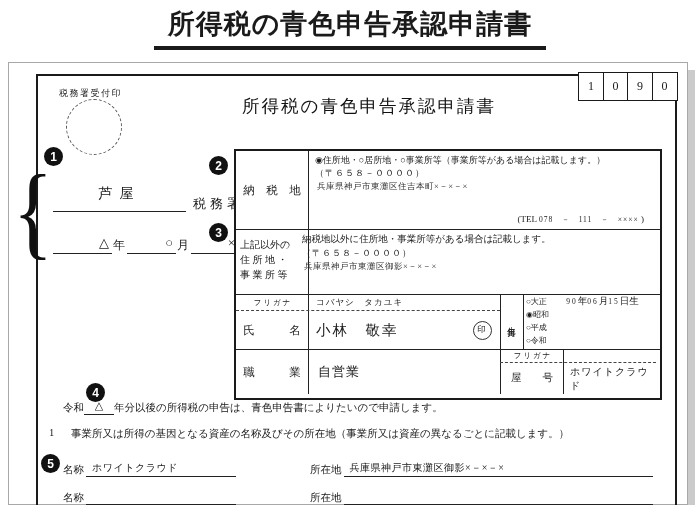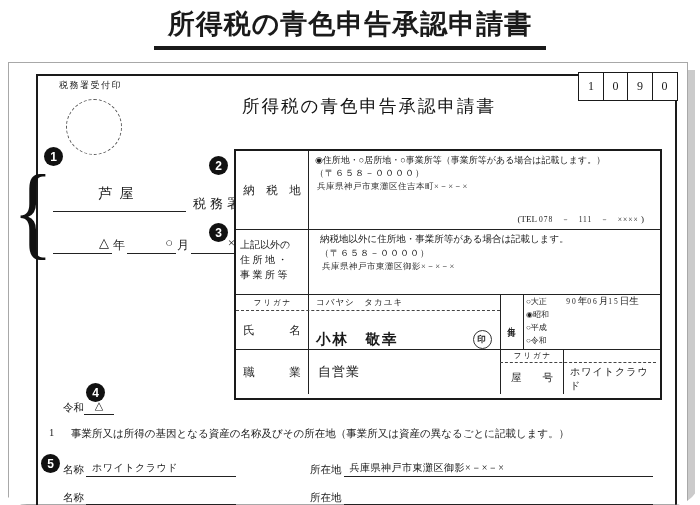--- a/index.html
+++ b/index.html
@@ -1,31 +1,31 @@
 <!DOCTYPE html>
 <html><head>
 <meta charset="utf-8">
 <style>
   html,body{margin:0;padding:0;background:#fff;}
   .page{position:relative;width:700px;height:505px;background:#ffffff;overflow:hidden;
-        font-family:"Liberation Serif","DejaVu Serif",serif;color:#1a1a1a;border-radius:27px;}
+        font-family:"Liberation Serif","DejaVu Serif",serif;color:#1a1a1a;}
 
   
   .main-title{position:absolute;top:6px;left:0;width:700px;text-align:center;}
   .main-title span{display:inline-block;font-family:"Liberation Sans","DejaVu Sans",sans-serif;
         font-weight:bold;font-size:27px;letter-spacing:1px;border-bottom:4px solid #1a1a1a;
         padding:0 14px 4px;}
 
   
   .sheet{position:absolute;left:8px;top:62px;width:678px;height:441px;background:#fff;
         border:1px solid #a8a8a8;box-shadow:7px 8px 0 #cbcbcb;}
   .form-frame{position:absolute;left:27px;top:11px;width:637px;height:430px;
         border:2px solid #1a1a1a;border-bottom:none;}
 
-  .stamp-label{position:absolute;left:50px;top:16px;font-size:9px;letter-spacing:1.5px;color:#222;}
+  .stamp-label{position:absolute;left:50px;top:24px;font-size:9px;letter-spacing:1.5px;color:#222;}
   .stamp-circle{position:absolute;left:57px;top:36px;width:54px;height:54px;border:1.5px dashed #555;
         border-radius:50%;}
   .form-title{position:absolute;left:185px;top:31px;width:350px;text-align:center;
         font-size:17.5px;letter-spacing:2px;color:#111;}
 
   .code-boxes{position:absolute;left:569px;top:9px;display:flex;}
   .code-box{width:24px;height:27px;border:1.5px solid #1a1a1a;margin-left:-1.5px;background:#fff;
         display:flex;align-items:center;justify-content:center;font-size:12px;}
   .code-box:first-child{margin-left:0;}
 
@@ -59,21 +59,21 @@
   .lbl{font-size:11.5px;letter-spacing:0;}
   .tax-value,.other-value{padding:3px 5px;line-height:1.45;}
   .choice-line{font-size:9px;}
   .postal-line{font-size:9px;letter-spacing:1px;}
   .addr-line{font-size:8.5px;color:#333;padding-left:2px;letter-spacing:0.5px;}
   .note-line{font-size:9.5px;}
   .tel{position:absolute;right:10px;bottom:3px;font-size:9px;}
   .tel .tel-num{font-size:7.5px;letter-spacing:1px;}
   .small-cap{font-size:7.5px;color:#222;}
   .kana-value{font-size:8.5px;letter-spacing:1px;padding-left:6px;display:flex;align-items:center;}
-  .name-value{display:flex;align-items:flex-end;font-size:14.5px;letter-spacing:2px;padding-left:6px;font-weight:bold;}
+  .name-value{display:flex;align-items:center;font-size:14.5px;letter-spacing:2px;padding-left:6px;}
   .seal{margin-left:auto;margin-right:8px;width:17px;height:17px;border:1px solid #333;border-radius:50%;
         font-size:8.5px;display:flex;align-items:center;justify-content:center;flex:0 0 auto;}
   .birth-label{writing-mode:vertical-rl;text-orientation:upright;font-size:8.5px;letter-spacing:1px;
         display:flex;align-items:center;justify-content:center;}
   .birth-value{display:flex;align-items:flex-start;}
   .era-list{display:flex;flex-direction:column;font-size:8px;line-height:13px;padding-left:2px;flex:0 0 auto;}
   .birth-date{flex:1;text-align:center;font-size:9.5px;white-space:nowrap;}
   .birth-date .bnum{font-size:7.5px;letter-spacing:2px;}
   .job-value{display:flex;align-items:center;font-size:13px;letter-spacing:1px;padding-left:8px;}
   .yago-furigana{height:12px;font-size:7.5px;text-align:center;padding-top:1px;}
@@ -162,21 +162,21 @@
           <span class="tel-num">078　－　111　－　××××</span>
           <span>)</span>
         </div>
       </div>
 
       <div class="cell" style="left:0;top:79px;width:72px;height:64px;padding:7px 4px;font-size:10px;line-height:15px;box-sizing:border-box;">
         <div>上記以外の</div>
         <div>住 所 地 ・</div>
         <div>事 業 所 等</div>
       </div>
-      <div class="cell other-value" style="left:74px;top:79px;width:344px;height:64px;padding-left:10px;">
+      <div class="cell other-value" style="left:56px;top:79px;width:344px;height:64px;padding-left:10px;">
         <div class="note-line">納税地以外に住所地・事業所等がある場合は記載します。</div>
         <div class="postal-line">（〒６５８－００００）</div>
         <div class="addr-line">兵庫県神戸市東灘区御影×－×－×</div>
       </div>
 
       <div class="cell c-center small-cap" style="left:0;top:144px;width:72px;height:15px;">フ リ ガ ナ</div>
       <div class="cell kana-value" style="left:74px;top:144px;width:190px;height:15px;">コバヤシ　タカユキ</div>
       <div class="cell c-center lbl" style="left:0;top:160px;width:72px;height:38px;">氏　　　名</div>
       <div class="cell name-value" style="left:74px;top:160px;width:190px;height:38px;">
         <span>小林　敬幸</span>
@@ -200,20 +200,21 @@
       <div class="cell" style="left:265px;top:199px;width:62px;height:44px;">
         <div class="yago-furigana">フ リ ガ ナ</div>
         <div class="yago-label">屋　　号</div>
       </div>
       <div class="cell yago-value" style="left:328px;top:199px;width:92px;height:44px;">ホワイトクラウド</div>
     </div>
 
     <div class="apply-line">
       <span>令和</span>
       <span class="blank-small">△</span>
+      <span>年分以後の所得税の申告は、青色申告書によりたいので申請します。</span>
     </div>
 
     <div class="section1-line">
       <span class="sec-no">1</span>
       <span>事業所又は所得の基因となる資産の名称及びその所在地（事業所又は資産の異なるごとに記載します。）</span>
     </div>
 
     <div class="asset-row asset-row-1">
       <span class="alabel">名称</span>
       <span class="fill name-fill">ホワイトクラウド</span>

